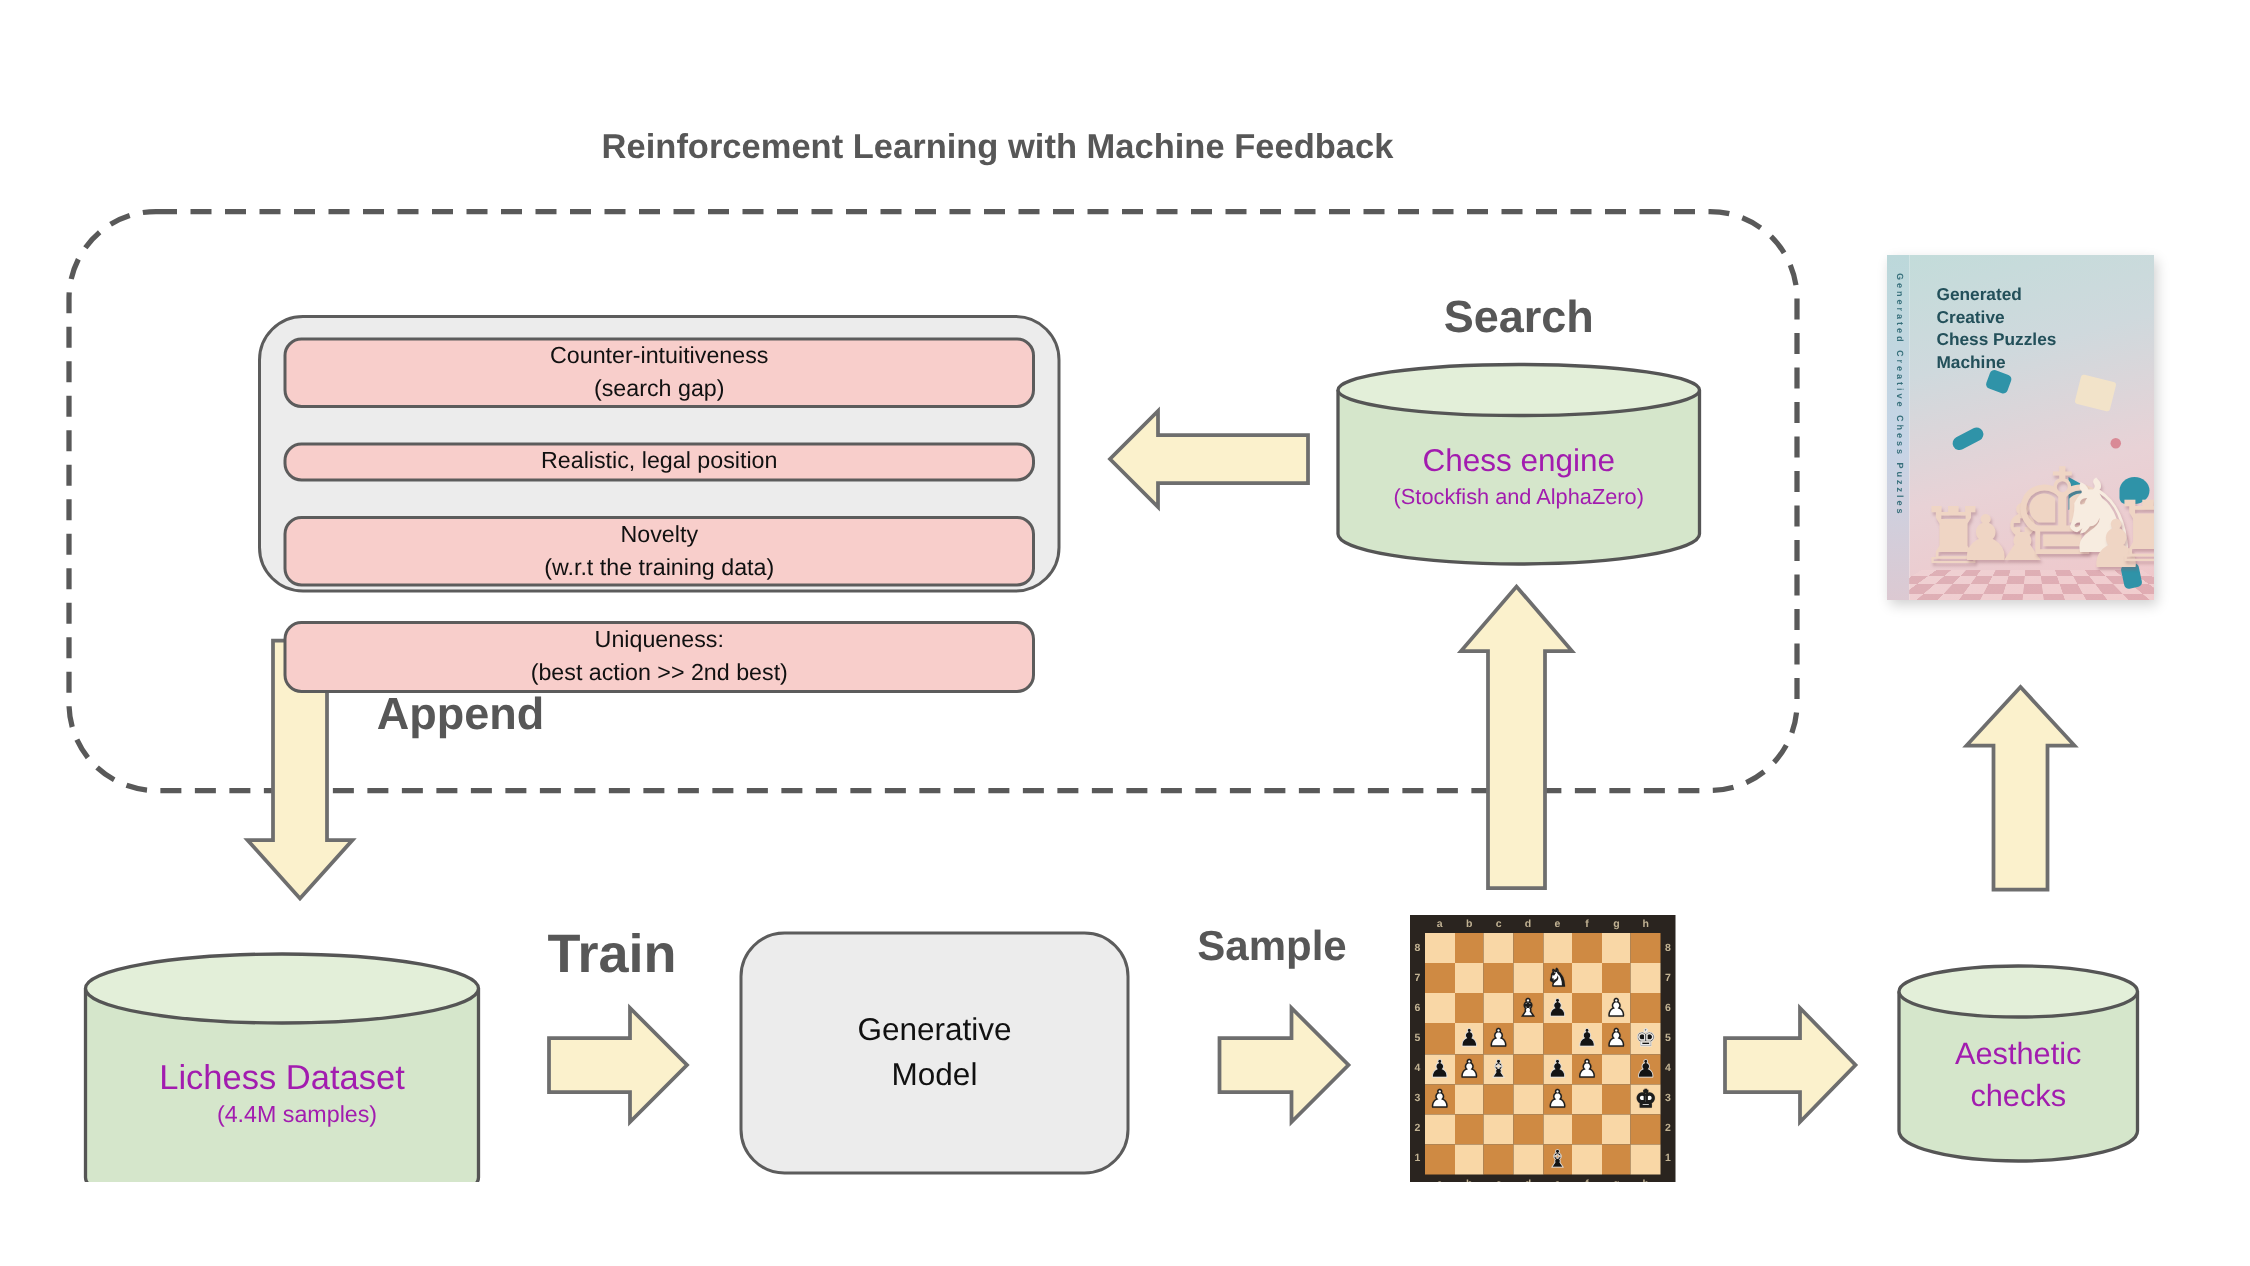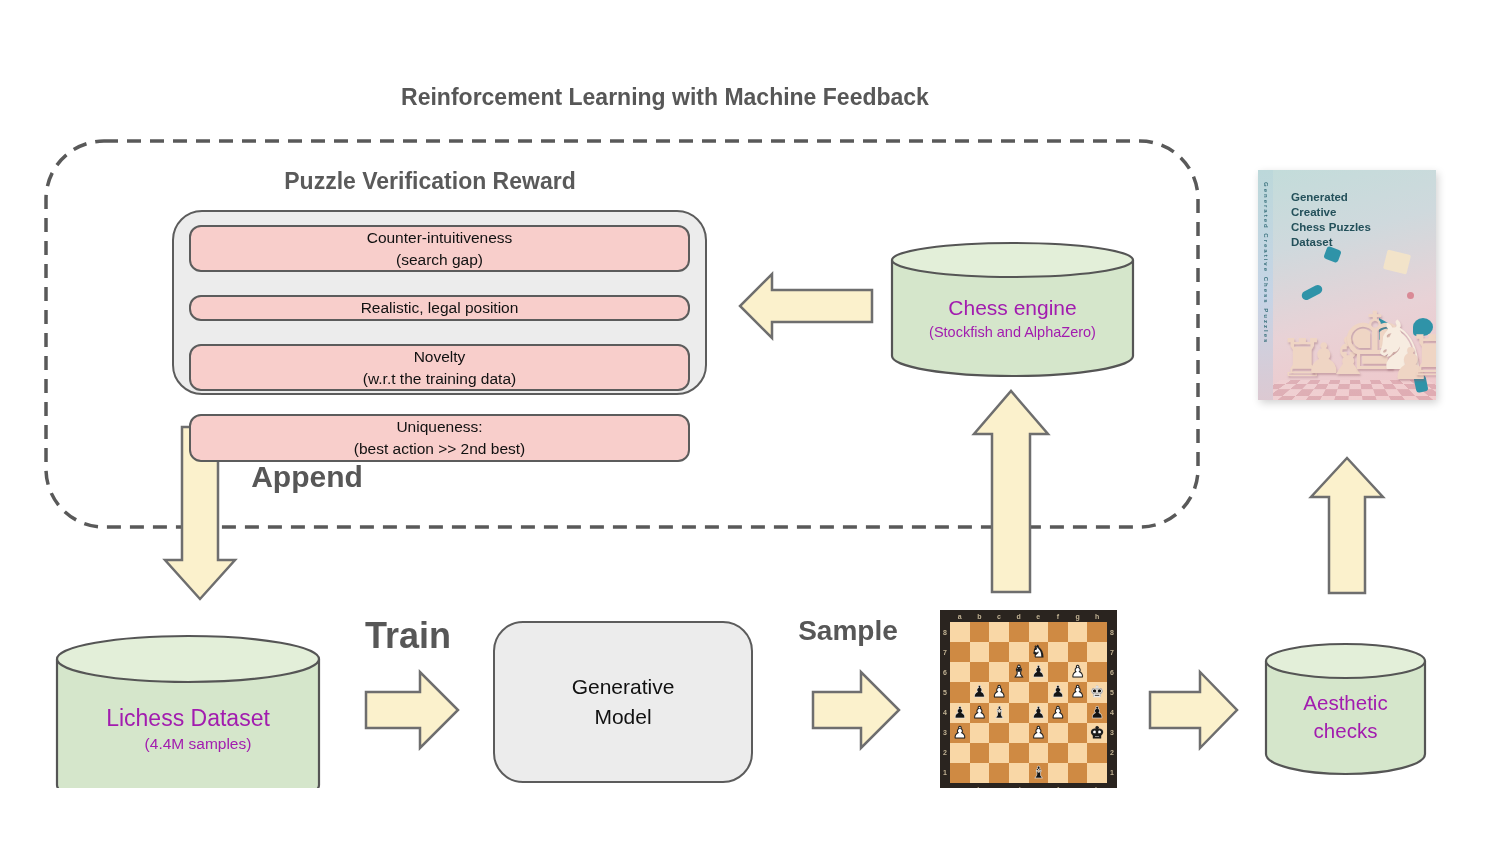--- a/index.html
+++ b/index.html
@@ -91,21 +91,21 @@
       <polygon points="182,427 218,427 218,560 235,560 200,599 165,560 182,560"></polygon>
       <polygon points="366,692 420,692 420,672 458,710 420,748 420,728 366,728"></polygon>
       <polygon points="813,692 861,692 861,672 899,710 861,748 861,728 813,728"></polygon>
       <polygon points="992,592 992,434 974,434 1011,391 1048,434 1030,434 1030,592"></polygon>
       <polygon points="1150,692 1200,692 1200,672 1237,710 1200,748 1200,728 1150,728"></polygon>
       <polygon points="1329,593 1329,497 1311,497 1347,458 1383,497 1365,497 1365,593"></polygon>
     </g>
   </svg>
 
   <div class="abs big-label diagram-title hibox">Reinforcement Learning with Machine Feedback</div>
-  <div class="abs big-label reward-heading hibox">Puzzle Verification Reward</div>
+  <div class="abs big-label search-label hibox">Search</div>
   <div class="abs big-label append-label hibox">Append</div>
   <div class="abs big-label train-label hibox">Train</div>
   <div class="abs big-label sample-label hibox">Sample</div>
 
   <div class="abs reward-container hibox">
     <div class="pink-box">
       <span>Counter-intuitiveness</span>
       <span>(search gap)</span>
     </div>
     <div class="pink-box">
@@ -302,21 +302,21 @@
   <div class="abs booklet hibox">
     <div class="spine">
       <span class="spine-text">Generated Creative Chess Puzzles</span>
     </div>
     <div class="cover">
       <div class="floor"></div>
       <div class="cover-title">
         <div>Generated</div>
         <div>Creative</div>
         <div>Chess Puzzles</div>
-        <div>Dataset</div>
+        <div>Machine</div>
       </div>
 
       <span class="decor" style="left:52px;top:78px;width:15px;height:13px;border-radius:3px;transform:rotate(20deg);"></span>
       <span class="decor" style="left:28px;top:118px;width:22px;height:9px;border-radius:5px;transform:rotate(-28deg);"></span>
       <span class="decor" style="left:112px;top:82px;width:24px;height:20px;background:#f2e3c9;transform:rotate(14deg);border-radius:2px;"></span>
       <span class="decor" style="left:106px;top:148px;width:0;height:0;background:none;border-left:20px solid #2f93a8;border-top:11px solid transparent;border-bottom:11px solid transparent;"></span>
       <span class="decor" style="left:140px;top:148px;width:20px;height:18px;border-radius:50% 50% 50% 4px;"></span>
       <span class="decor" style="left:134px;top:122px;width:7px;height:7px;background:#d98a96;border-radius:50%;"></span>
       <span class="decor" style="left:142px;top:206px;width:12px;height:16px;border-radius:3px;transform:rotate(-12deg);"></span>
 

